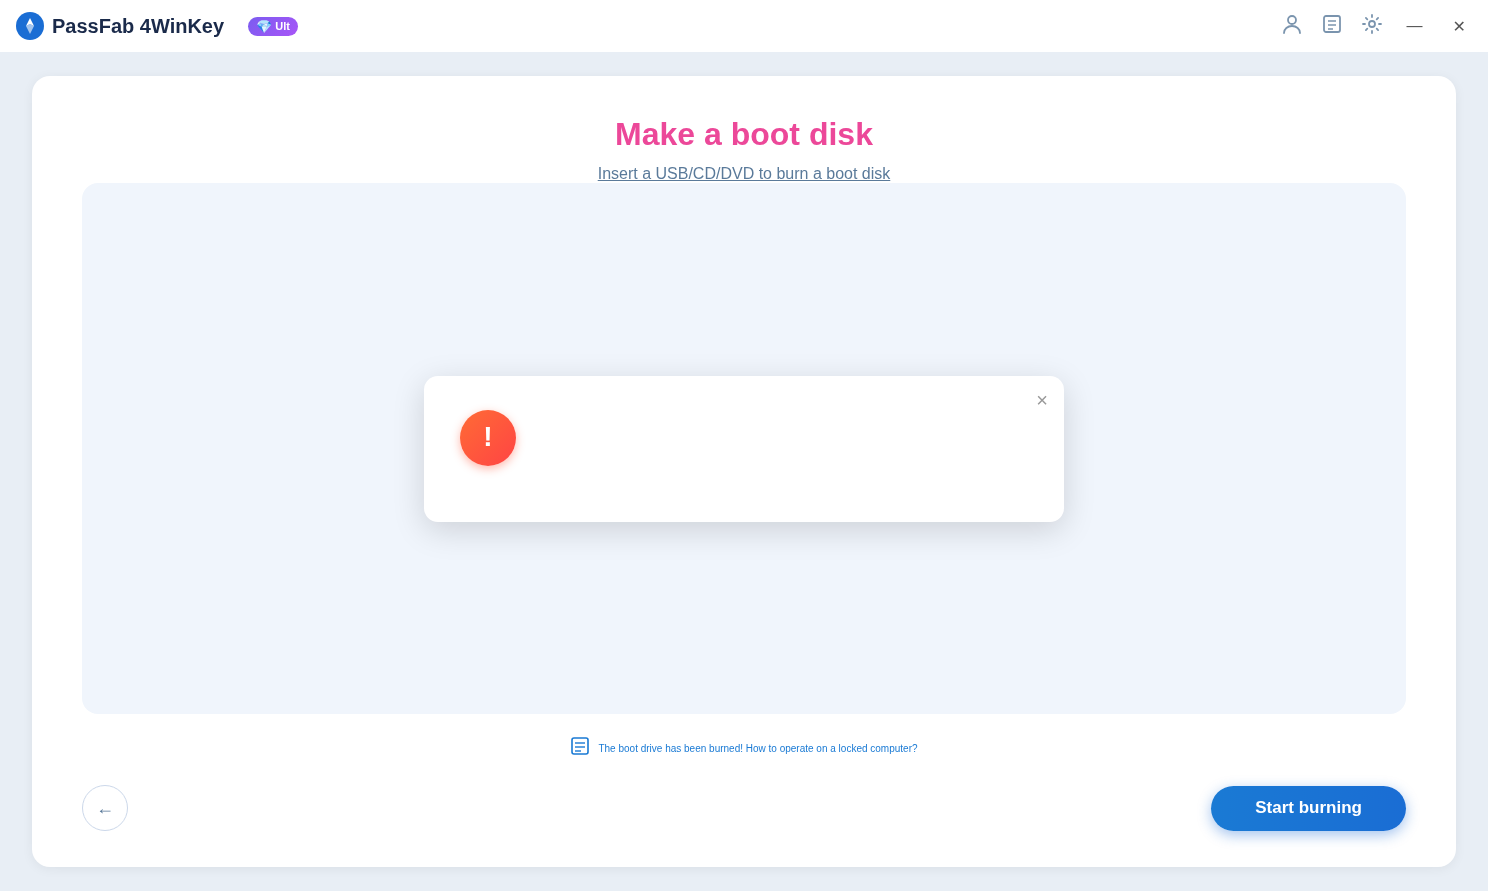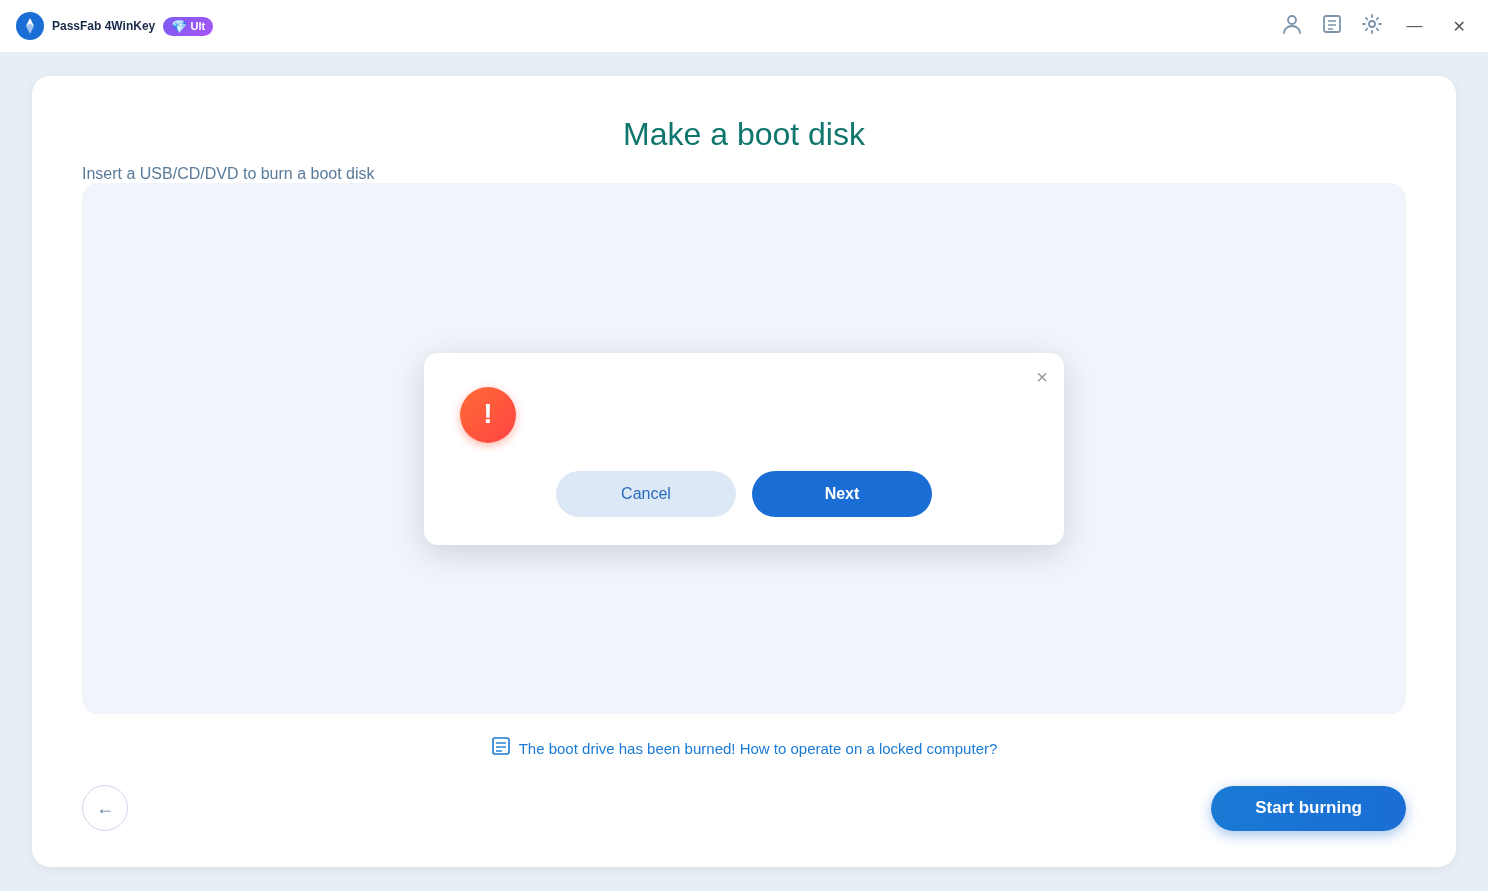--- a/index.html
+++ b/index.html
@@ -25,24 +25,24 @@
     }
 
     .titlebar-logo {
       width: 28px;
       height: 28px;
       margin-right: 8px;
       flex-shrink: 0;
     }
 
     .titlebar-appname {
-      font-size: 12px;
+      font-size: 20px;
       font-weight: 600;
       color: #1a2a4a;
-      margin-right: 8px;
+      margin-right: 24px;
     }
 
     .badge-ult {
       background: linear-gradient(135deg, #7b5cf0, #a855f7);
       color: white;
       font-size: 11px;
       font-weight: 700;
       padding: 2px 8px;
       border-radius: 10px;
       display: flex;
@@ -90,29 +90,31 @@
       flex: 1;
       display: flex;
       flex-direction: column;
       padding: 40px 50px 36px;
       position: relative;
       box-shadow: 0 2px 12px rgba(0,0,0,0.06);
     }
 
     .page-title {
       font-size: 32px;
-      font-weight: 400;
-      color: #0f766e;
+      font-weight: 700;
+      color: #ec4899;
       text-align: center;
       margin-bottom: 12px;
     }
 
     .page-subtitle {
       font-size: 16px;
       color: #5a7a9a;
+      text-align: center;
+      text-decoration: underline;
     }
 
     
     .inner-panel {
       background: #f0f5fc;
       border-radius: 16px;
       flex: 1;
       display: flex;
       flex-direction: column;
       align-items: center;
@@ -224,21 +226,21 @@
       display: flex;
       justify-content: center;
       margin-top: 22px;
     }
 
     .bottom-link {
       display: flex;
       align-items: center;
       gap: 8px;
       color: #1a7ad4;
-      font-size: 15px;
+      font-size: 10px;
       cursor: pointer;
       text-decoration: none;
     }
 
     .link-icon {
       font-size: 18px;
     }
 
     
     .footer-row {
@@ -338,24 +340,20 @@
           <span class="dialog-close">×</span>
 
           <div class="dialog-body">
             <div class="warning-icon-wrap">
               <div class="warning-circle">
                 <span class="warning-exclaim">!</span>
               </div>
             </div>
           </div>
 
-          <div class="dialog-buttons">
-            <button class="btn-cancel">Cancel</button>
-            <button class="btn-next">Next</button>
-          </div>
 
         </div>
       </div>
 
     </div>
 
     <div class="bottom-link-row">
       <a class="bottom-link" href="#">
         <span class="link-icon">
           <svg width="20" height="20" viewBox="0 0 20 20" fill="none">

